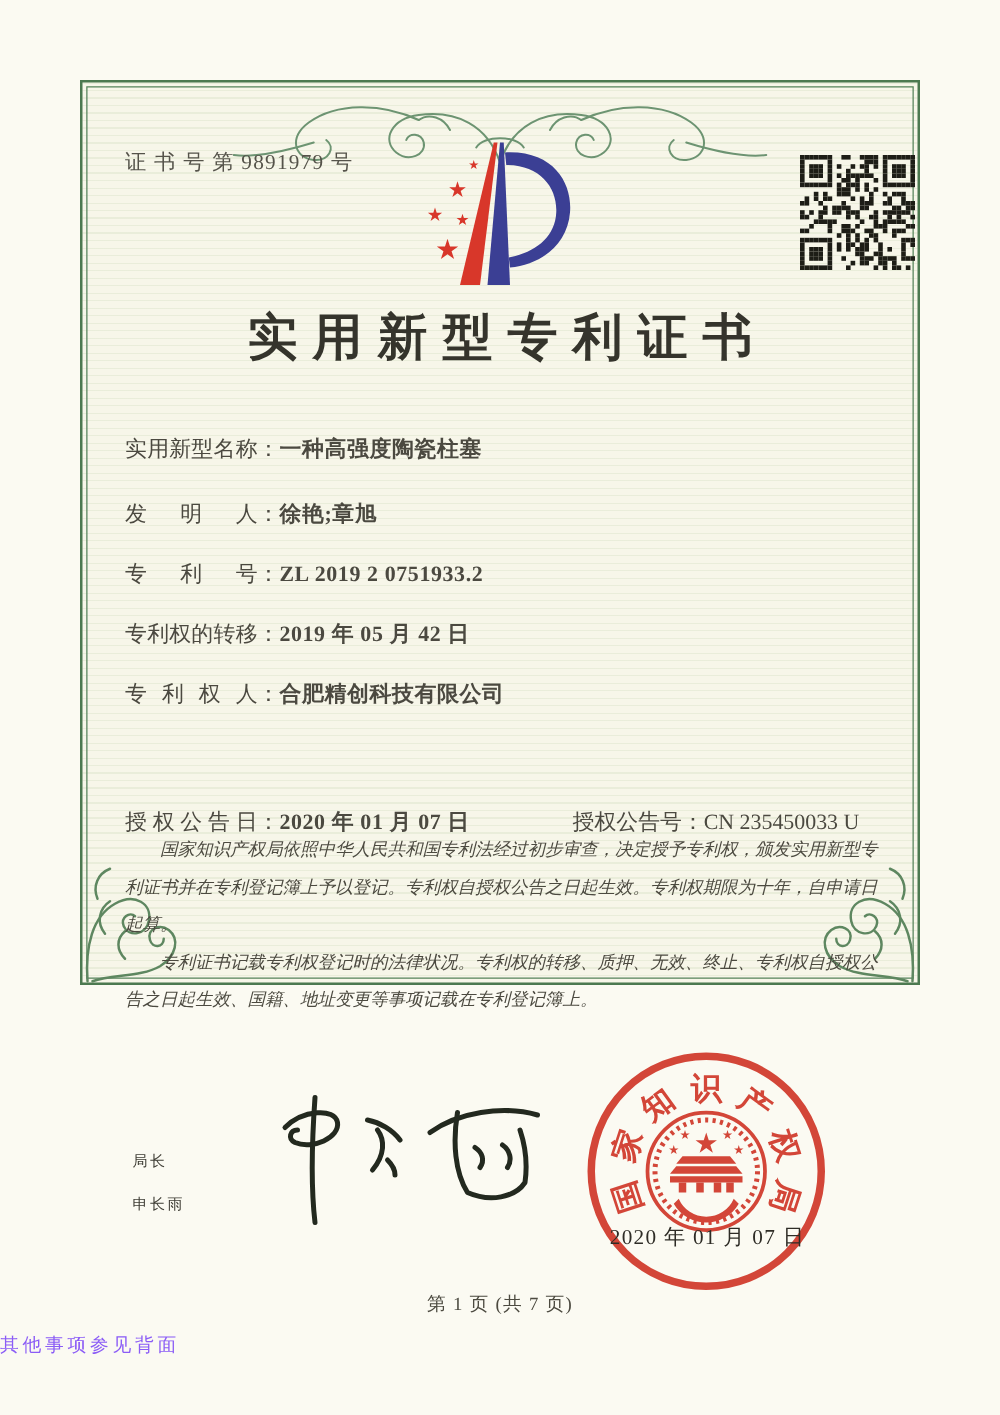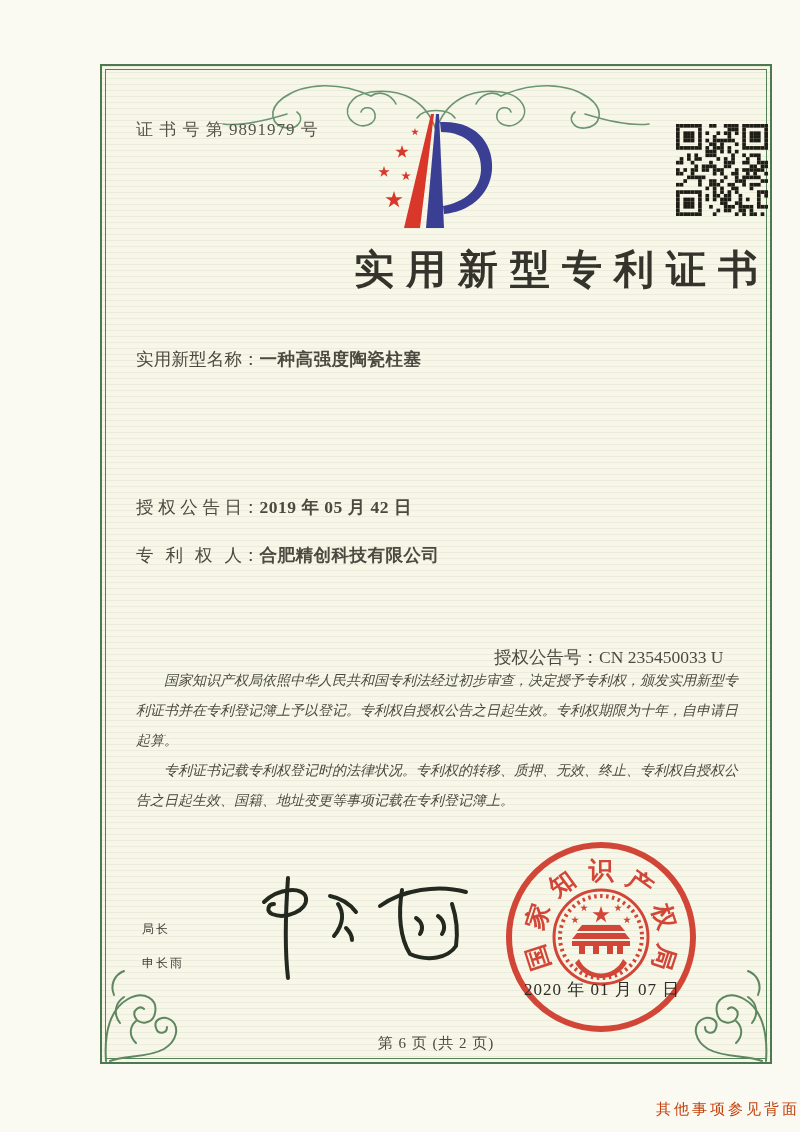--- a/index.html
+++ b/index.html
@@ -3,50 +3,49 @@
 <meta charset="utf-8">
 <style>
   html,body{margin:0;padding:0;}
   body{
     width:800px;height:1132px;position:relative;overflow:hidden;
     background:#fbfaf2;
     font-family:"Liberation Serif","DejaVu Serif",serif;
     color:#45433a;
   }
   .frame{
-    position:absolute;left:64px;top:64px;width:672px;height:1000px;
+    position:absolute;left:64px;top:64px;width:672px;height:724px;
     border:2px solid #4c7950;
     background:
       repeating-linear-gradient(180deg, rgba(163,190,140,0.16) 0px, rgba(163,190,140,0.16) 1px, rgba(0,0,0,0) 1px, rgba(0,0,0,0) 6px),
       #f7f6e9;
     box-sizing:border-box;
-    margin-left:36px;
   }
   .inner-line{position:absolute;left:3px;top:3px;right:3px;bottom:3px;border:1px solid #55825a;pointer-events:none;}
   .cert-no{position:absolute;left:34px;top:52px;font-size:17px;color:#55534a;letter-spacing:1px;}
   .logo{position:absolute;left:266px;top:44px;}
   .qr{position:absolute;left:574px;top:58px;}
   .title{
-    position:absolute;left:0;top:176px;width:100%;text-align:right;
+    position:absolute;left:0;top:176px;width:100%;text-align:center;
     font-size:40px;font-weight:bold;color:#35342c;letter-spacing:12px;text-indent:12px;
   }
   .frow{position:absolute;left:34px;right:30px;font-size:17.5px;line-height:26px;color:#4b4940;}
   .flabel{display:inline-block;width:106px;text-align:justify;text-align-last:justify;vertical-align:top;}
   .fcolon{vertical-align:top;}
   .fvalue{display:inline-block;vertical-align:top;max-width:470px;letter-spacing:0.5px;font-weight:bold;}
   .frow2{position:absolute;font-size:17.5px;line-height:26px;color:#4b4940;}
   .paras{position:absolute;left:34px;right:32px;top:600px;font-size:14px;line-height:30px;color:#4c4a40;text-align:justify;font-style:italic;}
   .paras p{margin:0;text-indent:2em;}
   .sig-block{position:absolute;left:40px;top:846px;font-size:12px;color:#3d3b33;line-height:34px;}
   .sig-block div{letter-spacing:2px;}
   .signature{position:absolute;left:140px;top:800px;}
   .seal{position:absolute;left:399px;top:771px;opacity:0.93;}
   .seal-date{position:absolute;left:380px;top:912px;width:240px;text-align:center;font-size:17px;color:#2e2c26;letter-spacing:1px;}
   .page-num{position:absolute;left:0;top:968px;width:100%;text-align:center;font-size:15px;color:#4c4a40;letter-spacing:1px;}
-  .back-note{position:absolute;left:0;top:1100px;width:100%;text-align:right;font-size:15px;color:#c2410c;letter-spacing:3px;}
+  .back-note{position:absolute;left:0;top:1067px;width:100%;text-align:left;font-size:15px;color:#8b5cf6;letter-spacing:3px;}
   .ornament-top{position:absolute;left:50%;top:8px;transform:translateX(-50%);}
   .corner-fl{position:absolute;}
   .corner-bl{left:-2px;bottom:-3px;}
   .corner-br{right:-2px;bottom:-3px;transform:scale(-1,1);}
 </style>
 </head>
 <body>
 
 <div class="frame">
   <div class="inner-line"></div>
@@ -400,25 +399,34 @@
       <rect x="80" y="96" width="4" height="4" fill="#1d1d16"></rect>
       <rect x="84" y="96" width="4" height="4" fill="#1d1d16"></rect>
       <rect x="92" y="96" width="4" height="4" fill="#1d1d16"></rect>
     </svg>
 
   <div class="title">实用新型专利证书</div>
 
   <div class="frow" style="top:280px">
     <span class="flabel">实用新型名称</span><span class="fcolon">：</span><span class="fvalue">一种高强度陶瓷柱塞</span>
   </div>
+  <div class="frow" style="top:332px">
+    <span class="flabel">发明人</span><span class="fcolon">：</span><span class="fvalue">徐艳;章旭</span>
+  </div>
+  <div class="frow" style="top:380px">
+    <span class="flabel">专利号</span><span class="fcolon">：</span><span class="fvalue">ZL 2019 2 0751933.2</span>
+  </div>
   <div class="frow" style="top:428px">
-    <span class="flabel">授权公告日</span><span class="fcolon">：</span><span class="fvalue">2019 年 05 月 42 日</span>
+    <span class="flabel">专利权的转移</span><span class="fcolon">：</span><span class="fvalue">2019 年 05 月 42 日</span>
   </div>
   <div class="frow" style="top:476px">
     <span class="flabel">专利权人</span><span class="fcolon">：</span><span class="fvalue">合肥精创科技有限公司</span>
+  </div>
+  <div class="frow" style="top:578px">
+    <span class="flabel">授权公告日</span><span class="fcolon">：</span><span class="fvalue">2020 年 01 月 07 日</span>
   </div>
   <div class="frow2" style="top:578px;left:392px">
     <span>授权公告号</span><span>：</span><span>CN 235450033 U</span>
   </div>
 
   <div class="paras">
     <p>国家知识产权局依照中华人民共和国专利法经过初步审查，决定授予专利权，颁发实用新型专利证书并在专利登记簿上予以登记。专利权自授权公告之日起生效。专利权期限为十年，自申请日起算。</p>
     <p>专利证书记载专利权登记时的法律状况。专利权的转移、质押、无效、终止、专利权自授权公告之日起生效、国籍、地址变更等事项记载在专利登记簿上。</p>
   </div>
 
@@ -469,16 +477,16 @@
         <text transform="rotate(0)" x="0" y="-58">识</text>
         <text transform="rotate(36)" x="0" y="-58">产</text>
         <text transform="rotate(72)" x="0" y="-58">权</text>
         <text transform="rotate(108)" x="0" y="-58">局</text>
       </g>
     </g>
   </svg>
 
   <div class="seal-date">2020 年 01 月 07 日</div>
 
-  <div class="page-num">第 6 页 (共 2 页)</div>
+  <div class="page-num">第 1 页 (共 7 页)</div>
 </div>
 
 <div class="back-note">其他事项参见背面</div>
 
 </body></html>

